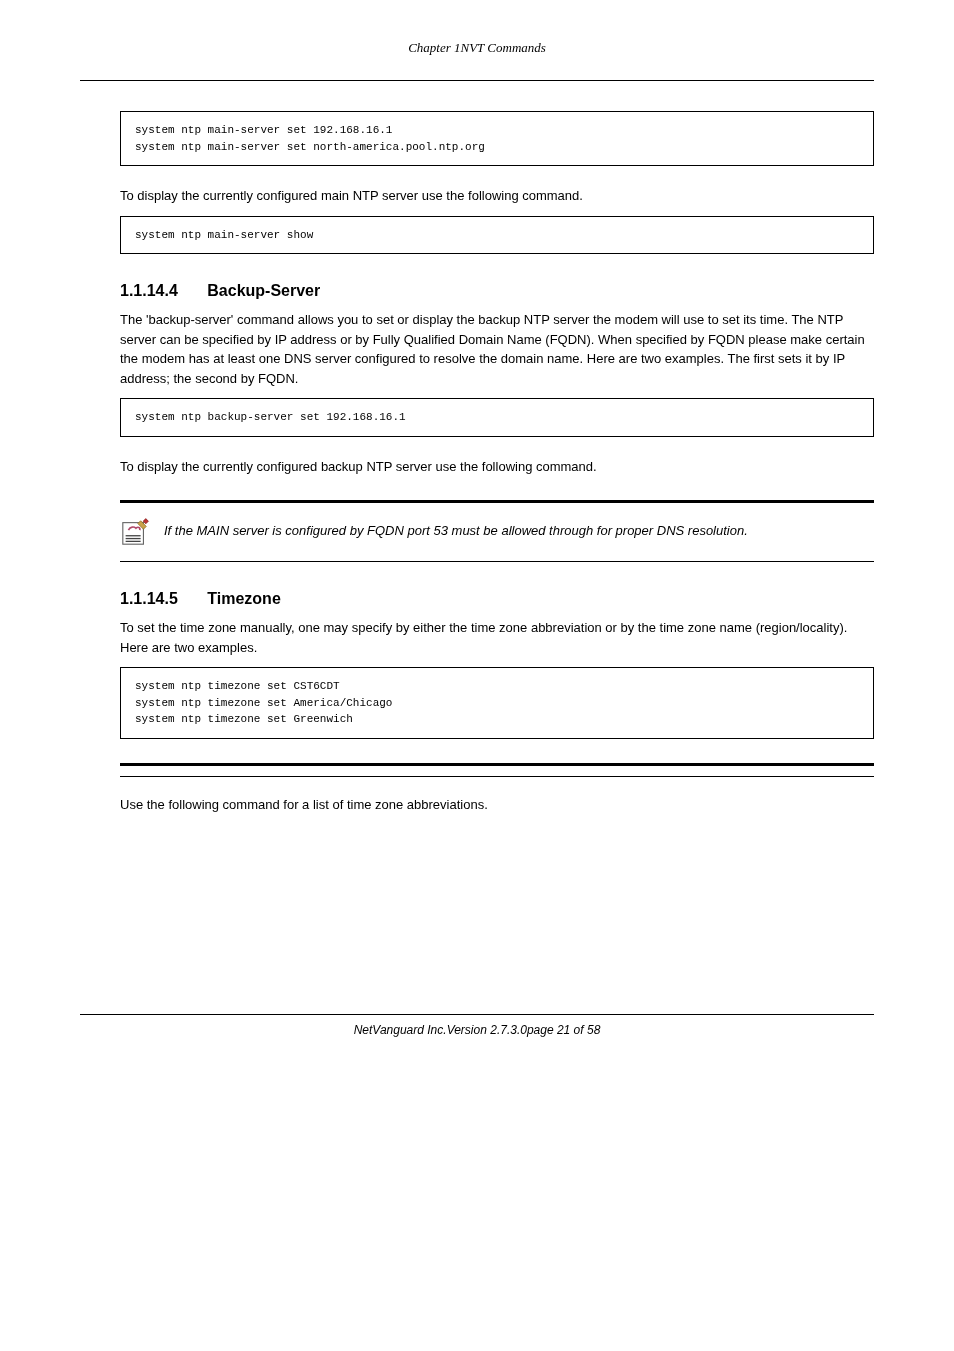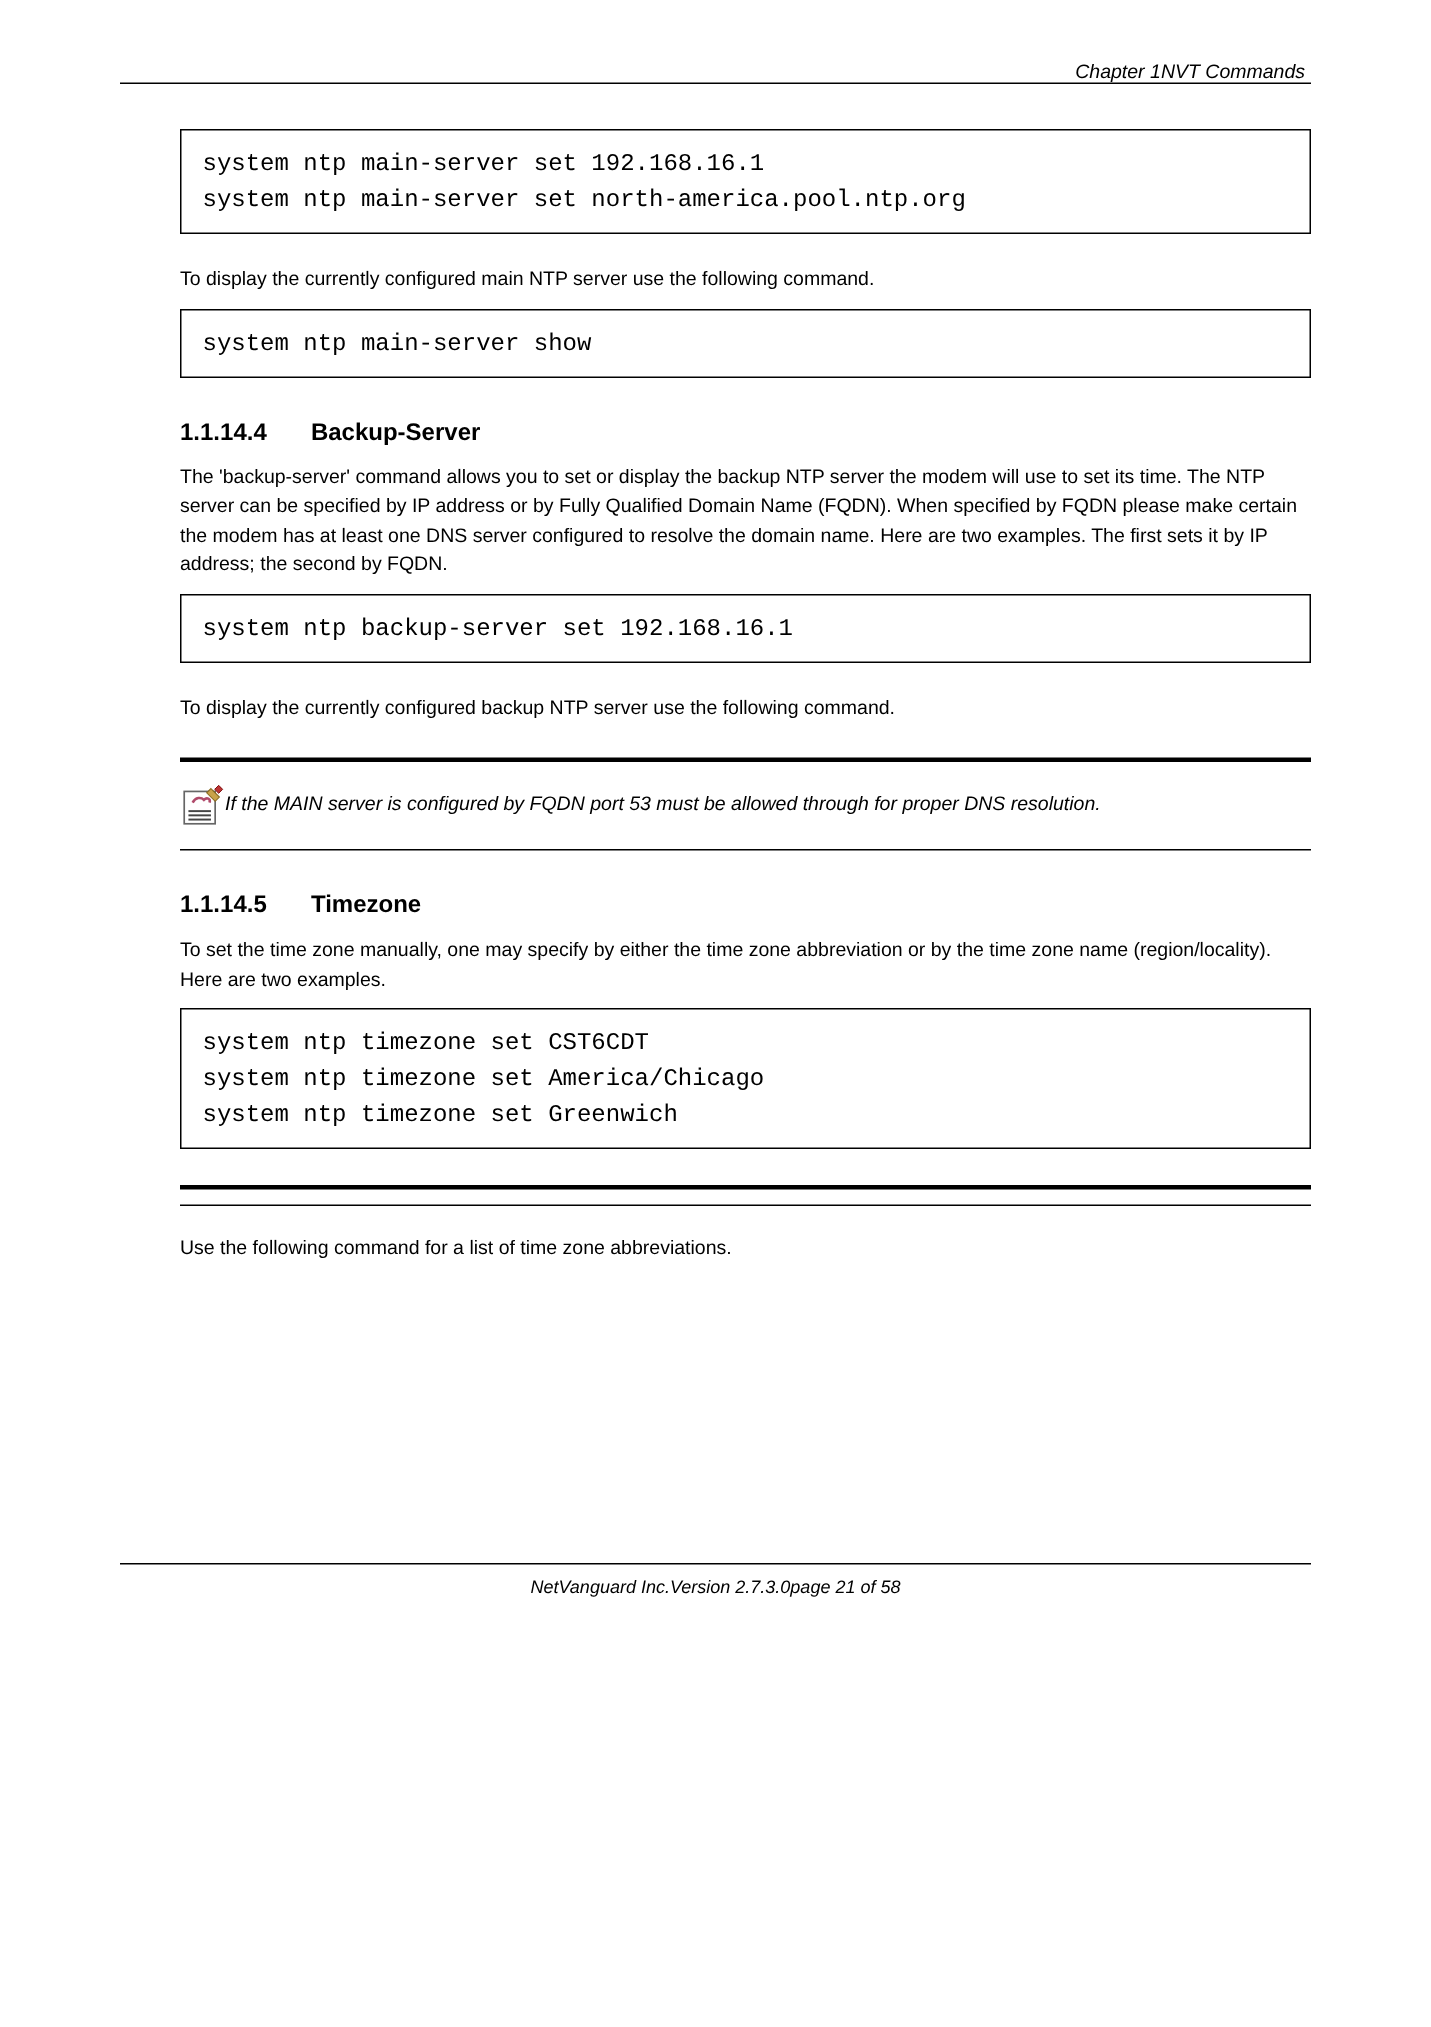--- a/index.html
+++ b/index.html
@@ -10,35 +10,36 @@
     margin: 0 auto;
     padding: 40px 80px 40px 80px;
     color: #000;
   }
   .top-rule {
     border-top: 1px solid #000;
     margin-bottom: 30px;
   }
   .header-row {
     display: flex;
-    justify-content: flex-end;
+    justify-content: center;
     font-size: 13px;
-    margin-bottom: 0;
+    margin-bottom: 24px;
     padding: 0 4px;
+    font-family: Liberation Serif, serif;
   }
   .header-left { font-style: italic; }
   .header-right { font-style: italic; }
   .content {
     margin-left: 40px;
   }
   .code-box {
     border: 1px solid #000;
     padding: 10px 14px;
     font-family: "Courier New", Courier, monospace;
-    font-size: 16px;
+    font-size: 11px;
     line-height: 1.5;
     margin: 6px 0 20px 0;
     white-space: pre-wrap;
   }
   .body-text {
     font-size: 13px;
     line-height: 1.5;
     margin: 10px 0;
   }
   .section-heading {
@@ -56,21 +57,21 @@
     border-top: 3px solid #000;
     margin-bottom: 10px;
   }
   .note-rule-bottom {
     border-top: 1.5px solid #000;
     margin-top: 10px;
   }
   .note-row {
     display: flex;
     align-items: flex-start;
-    gap: 0;
+    gap: 14px;
     padding: 4px 0;
   }
   .note-icon {
     width: 30px;
     height: 30px;
     flex-shrink: 0;
   }
   .note-text {
     font-size: 13px;
     line-height: 1.5;

